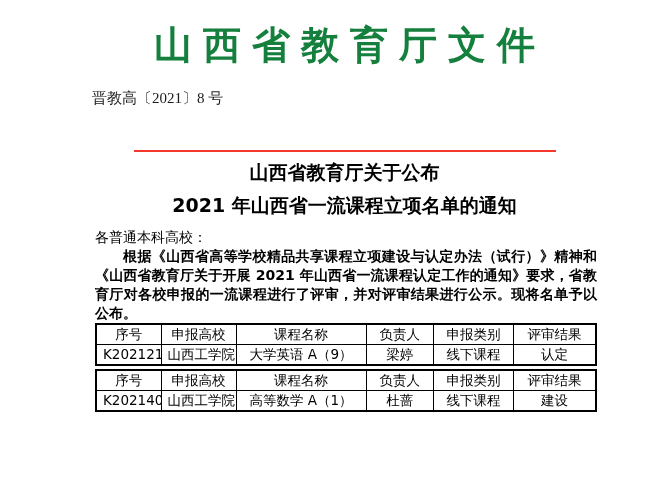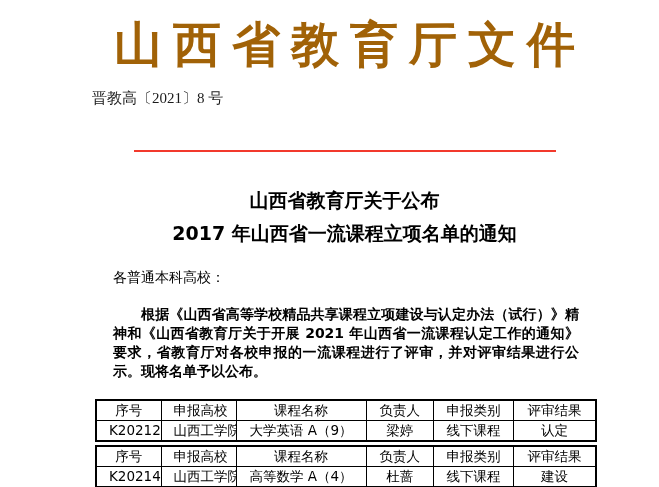--- a/index.html
+++ b/index.html
@@ -14,76 +14,76 @@
   .doc {
     position: absolute;
     left: 92px; top: 0;
     width: 505px;
   }
   .agency-title {
     margin-top: 22px;
     text-align: center;
     font-family: "Liberation Serif", "DejaVu Serif", serif;
     font-weight: bold;
-    font-size: 48px;
+    font-size: 38px;
     line-height: 46px;
     letter-spacing: 11px;
     padding-left: 11px; 
-    color: #a16207;
+    color: #15803d;
     white-space: nowrap;
   }
   .doc-number {
     margin-top: 20px;
     text-align: left;
     font-family: "Liberation Serif", "DejaVu Serif", serif;
     font-size: 15px;
     line-height: 20px;
     color: #1a1a1a;
   }
   .red-divider {
     width: 422px;
     margin: 42px auto 0 auto;
     border: none;
     border-top: 2px solid #f2392c;
     height: 0;
   }
   .doc-title {
-    margin-top: 32px;
+    margin-top: 4px;
     text-align: center;
     font-size: 19px;
     font-weight: bold;
     line-height: 33px;
   }
   .body-block {
     margin-top: 6px;
     padding-left: 3px;
     font-size: 14px;
     line-height: 19px;
     text-align: justify;
   }
-  .body-block p { margin: 18px; }
+  .body-block p { margin: 0; }
   .para { text-indent: 2em; font-weight: bold; }
   .section-heading {
     margin: 0;
     padding: 0 0 2px 3px;
     font-size: 14px;
     line-height: 19px;
     text-align: left;
   }
   table.course-table {
     width: 100%;
     border-collapse: collapse;
     table-layout: fixed;
     border: 2px solid #000;
     margin-bottom: 3px;
   }
   table.course-table th, table.course-table td {
     border: 1px solid #000;
     height: 19px;
-    padding: 0 12px;
+    padding: 0 6px;
     text-align: center;
     vertical-align: middle;
     font-size: 13.5px;
     font-weight: normal;
     white-space: nowrap;
     overflow: hidden;
   }
   col.c-id     { width: 13%;   }
   col.c-school { width: 15%;   }
   col.c-course { width: 26%;   }
@@ -97,21 +97,21 @@
 <div class="doc">
 
   <div class="agency-title">山西省教育厅文件</div>
 
   <div class="doc-number">晋教高〔2021〕8 号</div>
 
   <hr class="red-divider">
 
   <div class="doc-title">
     <div>山西省教育厅关于公布</div>
-    <div>2017 年山西省一流课程立项名单的通知</div>
+    <div>2021 年山西省一流课程立项名单的通知</div>
   </div>
 
   <div class="body-block">
     <p class="salutation">各普通本科高校：</p>
     <p class="para">根据《山西省高等学校精品共享课程立项建设与认定办法（试行）》精神和《山西省教育厅关于开展 2021 年山西省一流课程认定工作的通知》要求，省教育厅对各校申报的一流课程进行了评审，并对评审结果进行公示。现将名单予以公布。</p>
 
 
     <table class="course-table">
       <colgroup>
         <col class="c-id">
@@ -160,21 +160,21 @@
           <th>课程名称</th>
           <th>负责人</th>
           <th>申报类别</th>
           <th>评审结果</th>
         </tr>
       </thead>
       <tbody>
         <tr>
           <td>K2021406</td>
           <td>山西工学院</td>
-          <td>高等数学 A（4）</td>
+          <td>高等数学 A（1）</td>
           <td>杜蔷</td>
           <td>线下课程</td>
           <td>建设</td>
         </tr>
       </tbody>
     </table>
   </div>
 
 </div>
 

